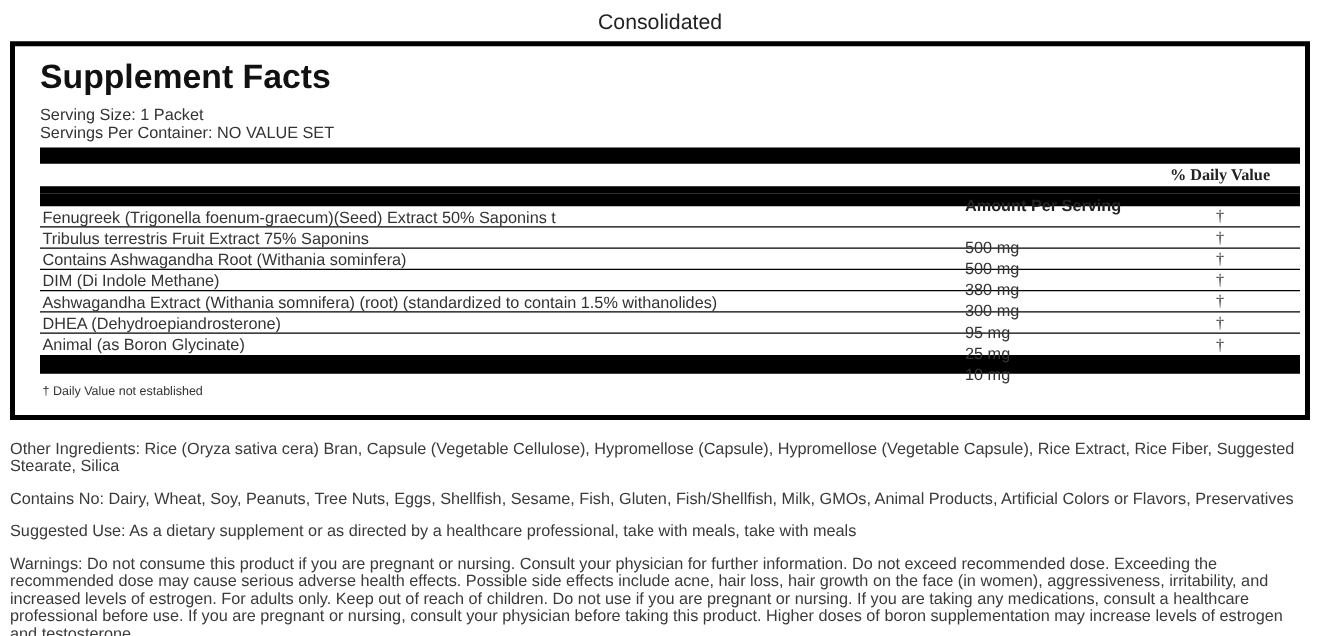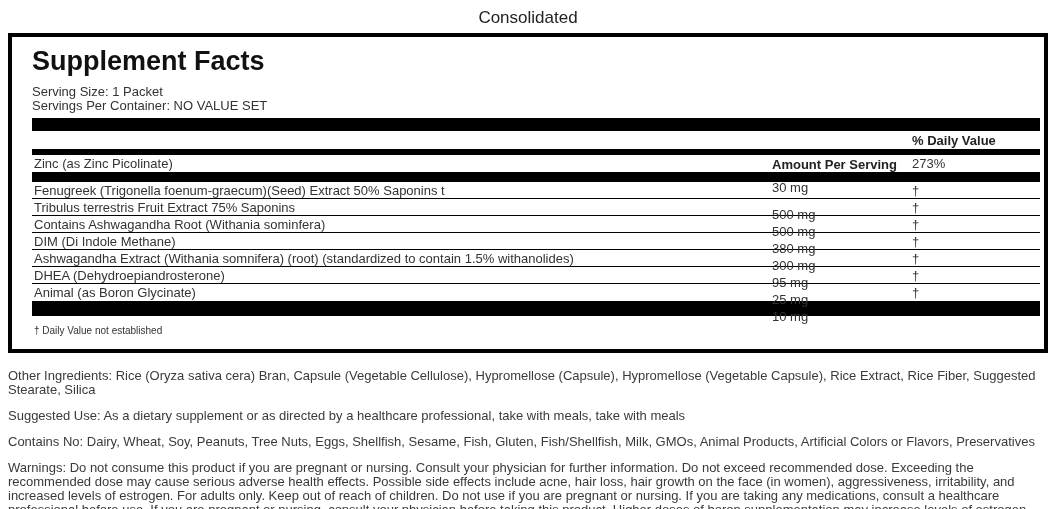--- a/index.html
+++ b/index.html
@@ -56,21 +56,21 @@
     font-weight: bold;
     height: 18px;
     color: #222222;
   }
   .row.sep {
     border-bottom: 1px solid #000000;
     box-sizing: border-box;
   }
   .col-name   { flex: 1; padding-left: 2px; white-space: nowrap; overflow: hidden; }
   .col-amount { width: 140px; text-align: left; white-space: nowrap; margin-top: 48px; }
-  .col-dv     { width: 128px; text-align: left; white-space: nowrap; }
+  .col-dv     { width: 128px; text-align: center; white-space: nowrap; font-family: Liberation Serif, serif; }
   .footnote {
     font-size: 10px;
     padding: 9px 0 13px 2px;
     color: #333333;
   }
   .details {
     margin: 16px 8px 0 8px;
     font-size: 13px;
     line-height: 14px;
     color: #3a3a3a;
@@ -94,25 +94,20 @@
   <div class="bar bar-thick"></div>
 
   <div class="row hdr">
     <div class="col-name"></div>
     <div class="col-amount">Amount Per Serving</div>
     <div class="col-dv">% Daily Value</div>
   </div>
 
   <div class="bar bar-thin"></div>
 
-  <div class="row">
-    <div class="col-name">Zinc (as Zinc Picolinate)</div>
-    <div class="col-amount">30 mg</div>
-    <div class="col-dv">273%</div>
-  </div>
 
   <div class="bar bar-medium"></div>
 
   <div class="row sep">
     <div class="col-name">Fenugreek (Trigonella foenum-graecum)(Seed) Extract 50% Saponins t</div>
     <div class="col-amount">500 mg</div>
     <div class="col-dv">†</div>
   </div>
 
   <div class="row sep">
@@ -152,16 +147,16 @@
   </div>
 
   <div class="bar bar-bottom"></div>
 
   <div class="footnote">† Daily Value not established</div>
 
 </div>
 
 <div class="details">
   <p>Other Ingredients: Rice (Oryza sativa cera) Bran, Capsule (Vegetable Cellulose), Hypromellose (Capsule), Hypromellose (Vegetable Capsule), Rice Extract, Rice Fiber, Suggested Stearate, Silica</p>
+  <p>Contains No: Dairy, Wheat, Soy, Peanuts, Tree Nuts, Eggs, Shellfish, Sesame, Fish, Gluten, Fish/Shellfish, Milk, GMOs, Animal Products, Artificial Colors or Flavors, Preservatives</p>
   <p>Suggested Use: As a dietary supplement or as directed by a healthcare professional, take with meals, take with meals</p>
-  <p>Contains No: Dairy, Wheat, Soy, Peanuts, Tree Nuts, Eggs, Shellfish, Sesame, Fish, Gluten, Fish/Shellfish, Milk, GMOs, Animal Products, Artificial Colors or Flavors, Preservatives</p>
   <p>Warnings: Do not consume this product if you are pregnant or nursing. Consult your physician for further information. Do not exceed recommended dose. Exceeding the recommended dose may cause serious adverse health effects. Possible side effects include acne, hair loss, hair growth on the face (in women), aggressiveness, irritability, and increased levels of estrogen. For adults only. Keep out of reach of children. Do not use if you are pregnant or nursing. If you are taking any medications, consult a healthcare professional before use. If you are pregnant or nursing, consult your physician before taking this product. Higher doses of boron supplementation may increase levels of estrogen and testosterone</p>
 </div>
 
 </body></html>

